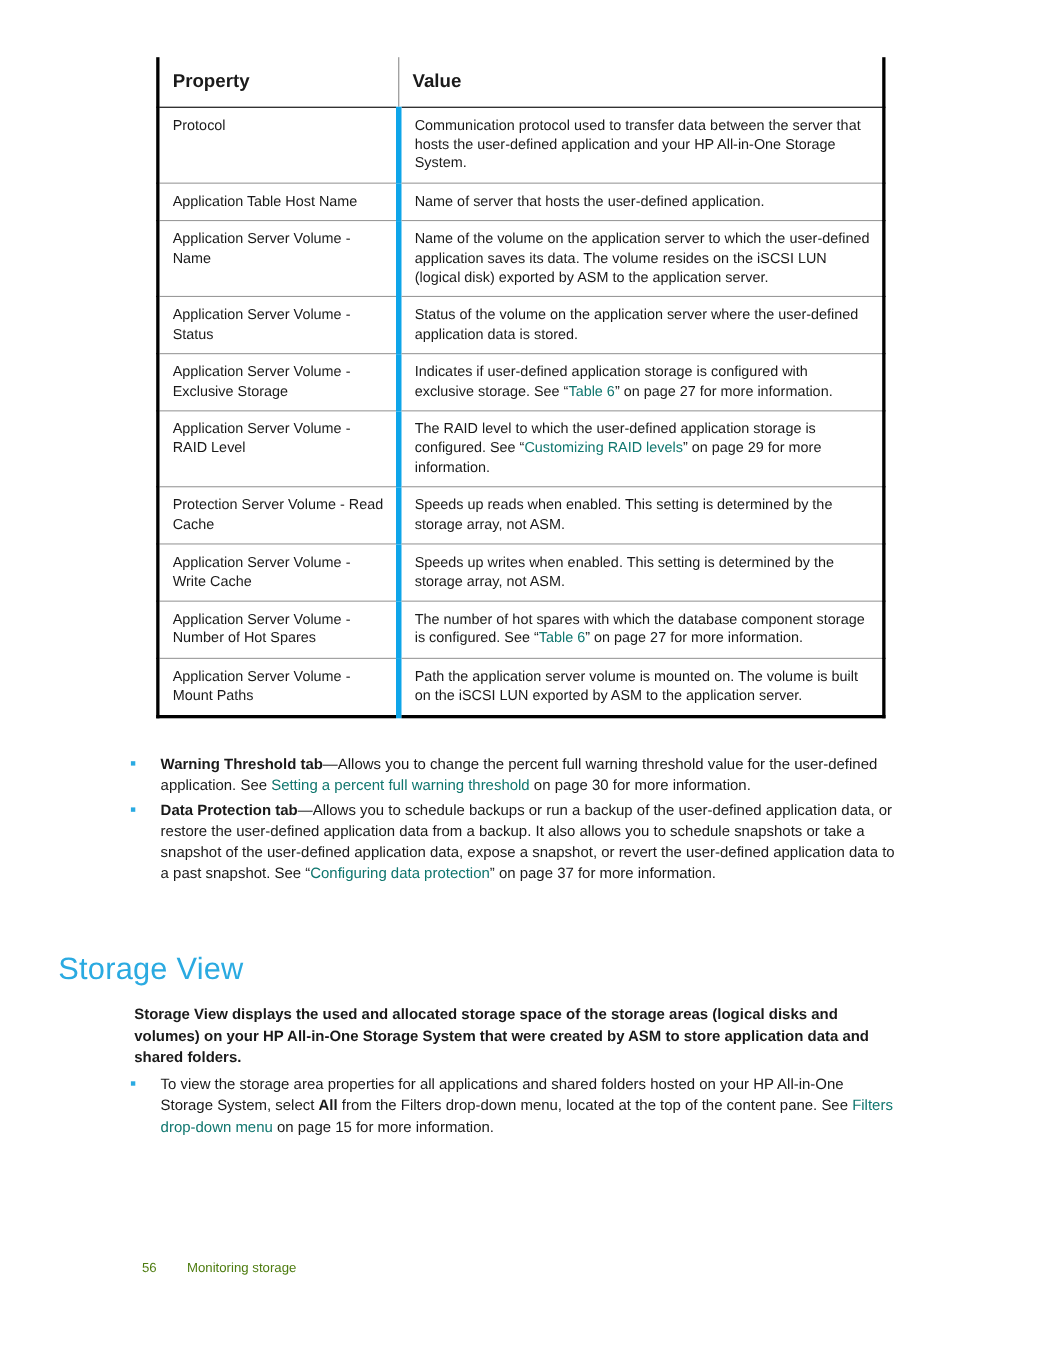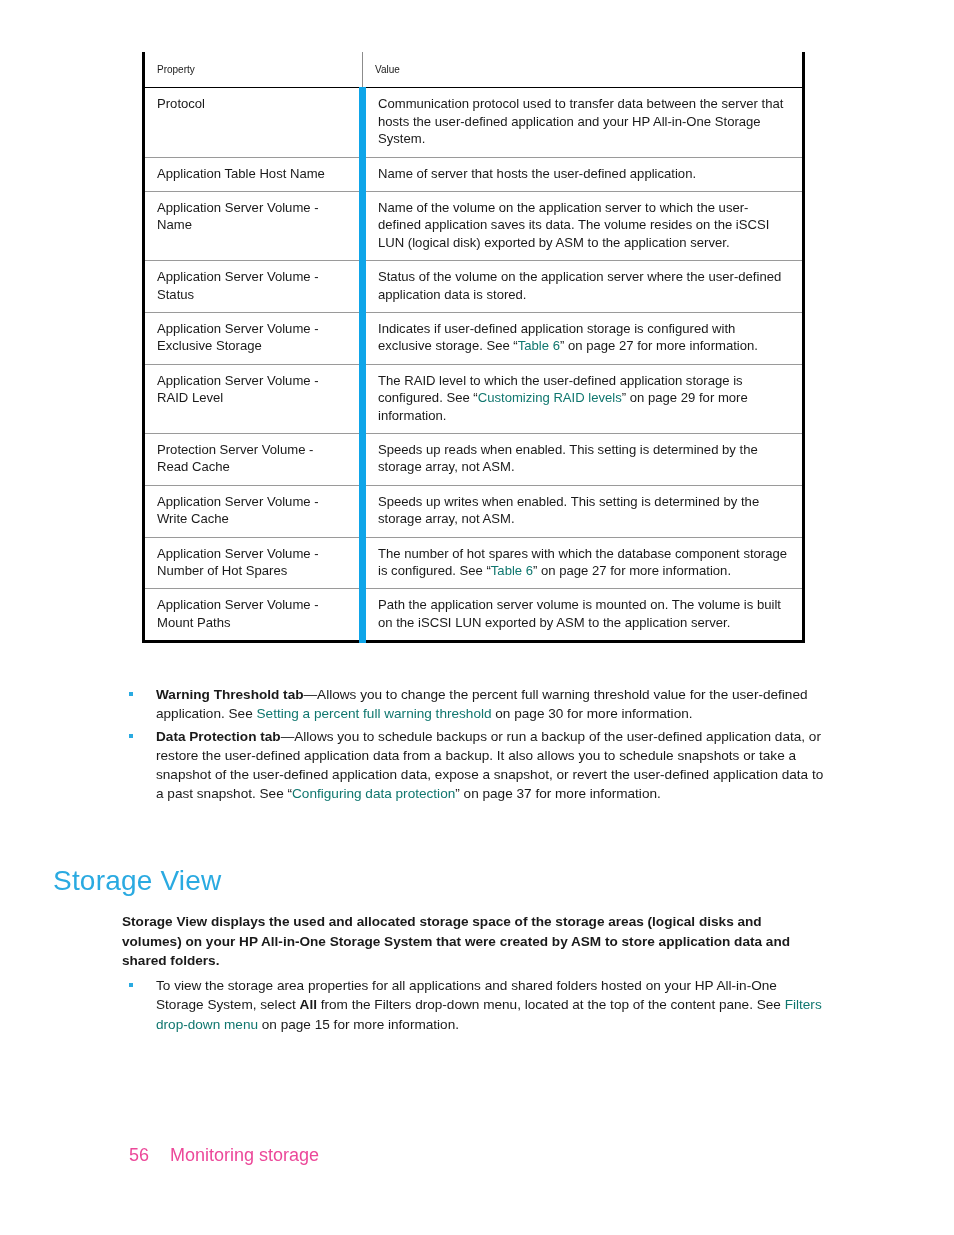--- a/index.html
+++ b/index.html
@@ -46,47 +46,47 @@
   table.prop-table td {
     vertical-align: top;
     text-align: left;
     padding: 7px 11px 9px 12px;
     font-size: 13.1px;
     line-height: 1.33;
     font-weight: normal;
     color: #1a1a1a;
   }
   table.prop-table thead th {
-    font-weight: normal;
-    font-size: 10px;
+    font-weight: bold;
+    font-size: 17px;
     padding-top: 11px;
     padding-bottom: 11px;
     border-bottom: 1.5px solid #000000;
   }
   table.prop-table thead th.col-prop {
     border-right: 1px solid #8c8c8c;
   }
   table.prop-table tbody tr td {
     border-bottom: 1.3px solid #9a9a9a;
   }
   table.prop-table tbody tr:last-child td {
     border-bottom: 0;
   }
   table.prop-table tbody td.col-prop {
-    border-right: 7px solid #0ea5e9;
+    border-right: 5px solid #0ea5e9;
   }
 
   .lnk {
     color: #0f766e;
   }
 
   
   .bullet-list {
     position: absolute;
-    left: 126px;
+    left: 116px;
     width: 700px;
   }
   .bullet-row {
     position: relative;
     padding-left: 30px;
     font-size: 13.6px;
     line-height: 1.42;
     margin-bottom: 3px;
     color: #1a1a1a;
   }
@@ -121,22 +121,22 @@
     font-size: 13.6px;
     line-height: 1.45;
     color: #1a1a1a;
   }
 
   
   .footer {
     position: absolute;
     left: 129px;
     top: 1145px;
-    font-size: 18px;
-    color: #ec4899;
+    font-size: 12px;
+    color: #4d7c0f;
     white-space: pre;
   }
   .footer .pg-num { display: inline-block; width: 41px; }
 </style>
 </head>
 <body>
 
 <div class="page">
 
   <div class="prop-table-wrap">

